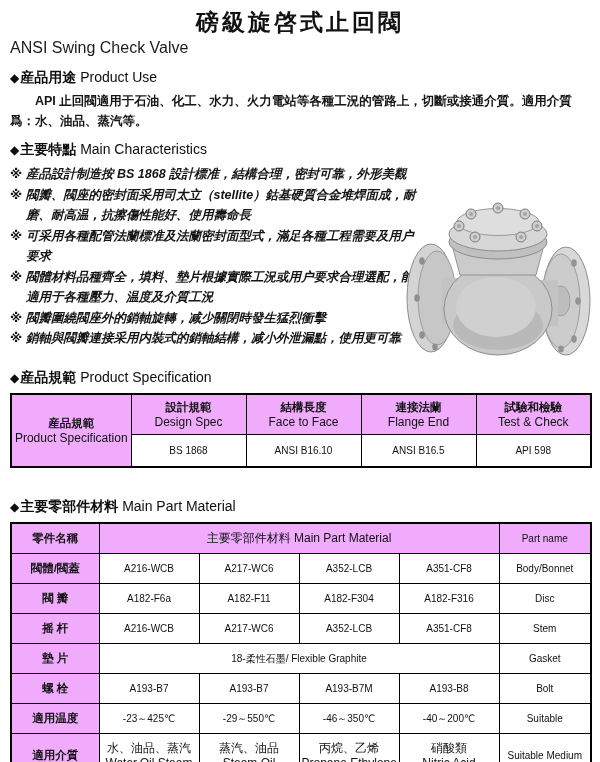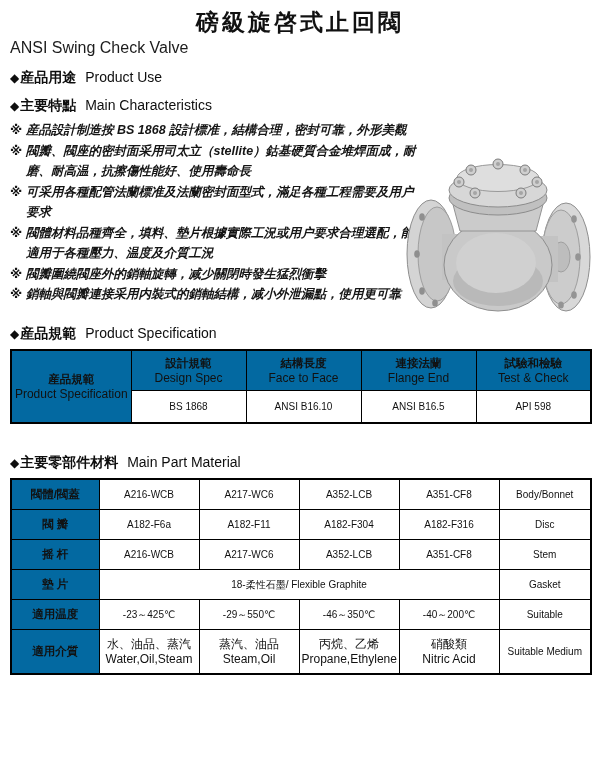--- a/index.html
+++ b/index.html
@@ -10,40 +10,40 @@
   .page{position:relative;width:580px;height:748px;padding:5px 10px;}
 
   
   .title-zh{margin:2px 0 0;text-align:center;font-size:23px;font-weight:bold;letter-spacing:3px;}
   .title-en{margin:1px 0 12px;text-align:left;font-size:16px;font-weight:normal;color:#1c1c1c;}
 
   
   .sec-head{font-size:14px;margin:0;color:#0e0e0e;white-space:nowrap;}
   .sec-head .diamond{font-size:12px;margin-right:1px;}
   .sec-head .zh{font-weight:bold;}
-  .sec-head .en{font-weight:normal;margin-left:5px;}
+  .sec-head .en{font-weight:normal;}
 
   
   #product-use{margin-top:10px;}
   #product-use p{margin:4px 0 0;font-size:12.5px;font-weight:bold;line-height:20px;text-indent:2em;color:#151515;}
 
   
   #characteristics{position:relative;margin-top:10px;min-height:228px;}
   .bullets{width:408px;margin-top:5px;}
   .bullet{display:flex;font-size:12.5px;font-weight:bold;line-height:20.5px;color:#151515;}
   .bullet .marker{flex:0 0 16px;}
   .bullet .txt{flex:1;font-style:italic;}
 
   .valve-fig{position:absolute;top:20px;right:-4px;width:190px;height:208px;}
 
   
   table{border-collapse:collapse;table-layout:fixed;width:580px;}
   .dtable{margin-top:6px;border:2px solid #000;}
   .dtable td{border:1px solid #000;text-align:center;vertical-align:middle;padding:1px 2px;}
-  .gray{background:#0369a1;}
+  .gray{background:#f0abfc;}
   .cell-zh{display:block;font-size:11.5px;font-weight:bold;line-height:15px;}
   .cell-en{display:block;font-size:12px;font-weight:normal;line-height:15px;}
   .val{font-size:10px;font-weight:normal;}
   .row-label{font-size:11.5px;font-weight:bold;}
   #spec-table .hrow td{height:37px;}
   #spec-table .vrow td{height:29px;}
   #material{margin-top:30px;}
   #material-table td{height:27px;}
   #material-table tr.medium td{height:41px;}
 </style>
@@ -53,20 +53,21 @@
 <div class="page">
 
   <h1 class="title-zh">磅級旋啓式止回閥</h1>
   <h2 class="title-en">ANSI Swing Check Valve</h2>
 
   <section id="product-use">
     <div class="sec-head">
       <span class="diamond">◆</span><span class="zh">産品用途</span>
       <span class="en">Product Use</span>
     </div>
+    <p>API 止回閥適用于石油、化工、水力、火力電站等各種工況的管路上，切斷或接通介質。適用介質爲：水、油品、蒸汽等。</p>
   </section>
 
   <section id="characteristics">
     <div class="sec-head">
       <span class="diamond">◆</span><span class="zh">主要特點</span>
       <span class="en">Main Characteristics</span>
     </div>
     <div class="bullets">
       <div class="bullet">
         <span class="marker">※</span>
@@ -200,20 +201,27 @@
     <table class="dtable" id="material-table">
       <colgroup>
           <col style="width:88px">
           <col style="width:100px">
           <col style="width:100px">
           <col style="width:100px">
           <col style="width:100px">
           <col style="width:92px">
         </colgroup>
       <tbody>
+          <tr>
+        <td class="gray row-label">零件名稱</td>
+        <td class="gray" colspan="4">
+          <span class="cell-en">主要零部件材料 Main Part Material</span>
+        </td>
+        <td class="gray val">Part name</td>
+      </tr>
       <tr>
         <td class="gray row-label">閥體/閥蓋</td>
         <td class="val">A216-WCB</td>
         <td class="val">A217-WC6</td>
         <td class="val">A352-LCB</td>
         <td class="val">A351-CF8</td>
         <td class="val">Body/Bonnet</td>
       </tr>
       <tr>
         <td class="gray row-label">閥 瓣</td>
@@ -230,20 +238,28 @@
         <td class="val">A352-LCB</td>
         <td class="val">A351-CF8</td>
         <td class="val">Stem</td>
       </tr>
       <tr>
         <td class="gray row-label">墊 片</td>
         <td class="val" colspan="4">18-柔性石墨/ Flexible Graphite</td>
         <td class="val">Gasket</td>
       </tr>
       <tr>
+        <td class="gray row-label">螺 栓</td>
+        <td class="val">A193-B7</td>
+        <td class="val">A193-B7</td>
+        <td class="val">A193-B7M</td>
+        <td class="val">A193-B8</td>
+        <td class="val">Bolt</td>
+      </tr>
+      <tr>
         <td class="gray row-label">適用温度</td>
         <td class="val">-23～425℃</td>
         <td class="val">-29～550℃</td>
         <td class="val">-46～350℃</td>
         <td class="val">-40～200℃</td>
         <td class="val">Suitable</td>
       </tr>
       <tr class="medium">
         <td class="gray row-label">適用介質</td>
         <td>

